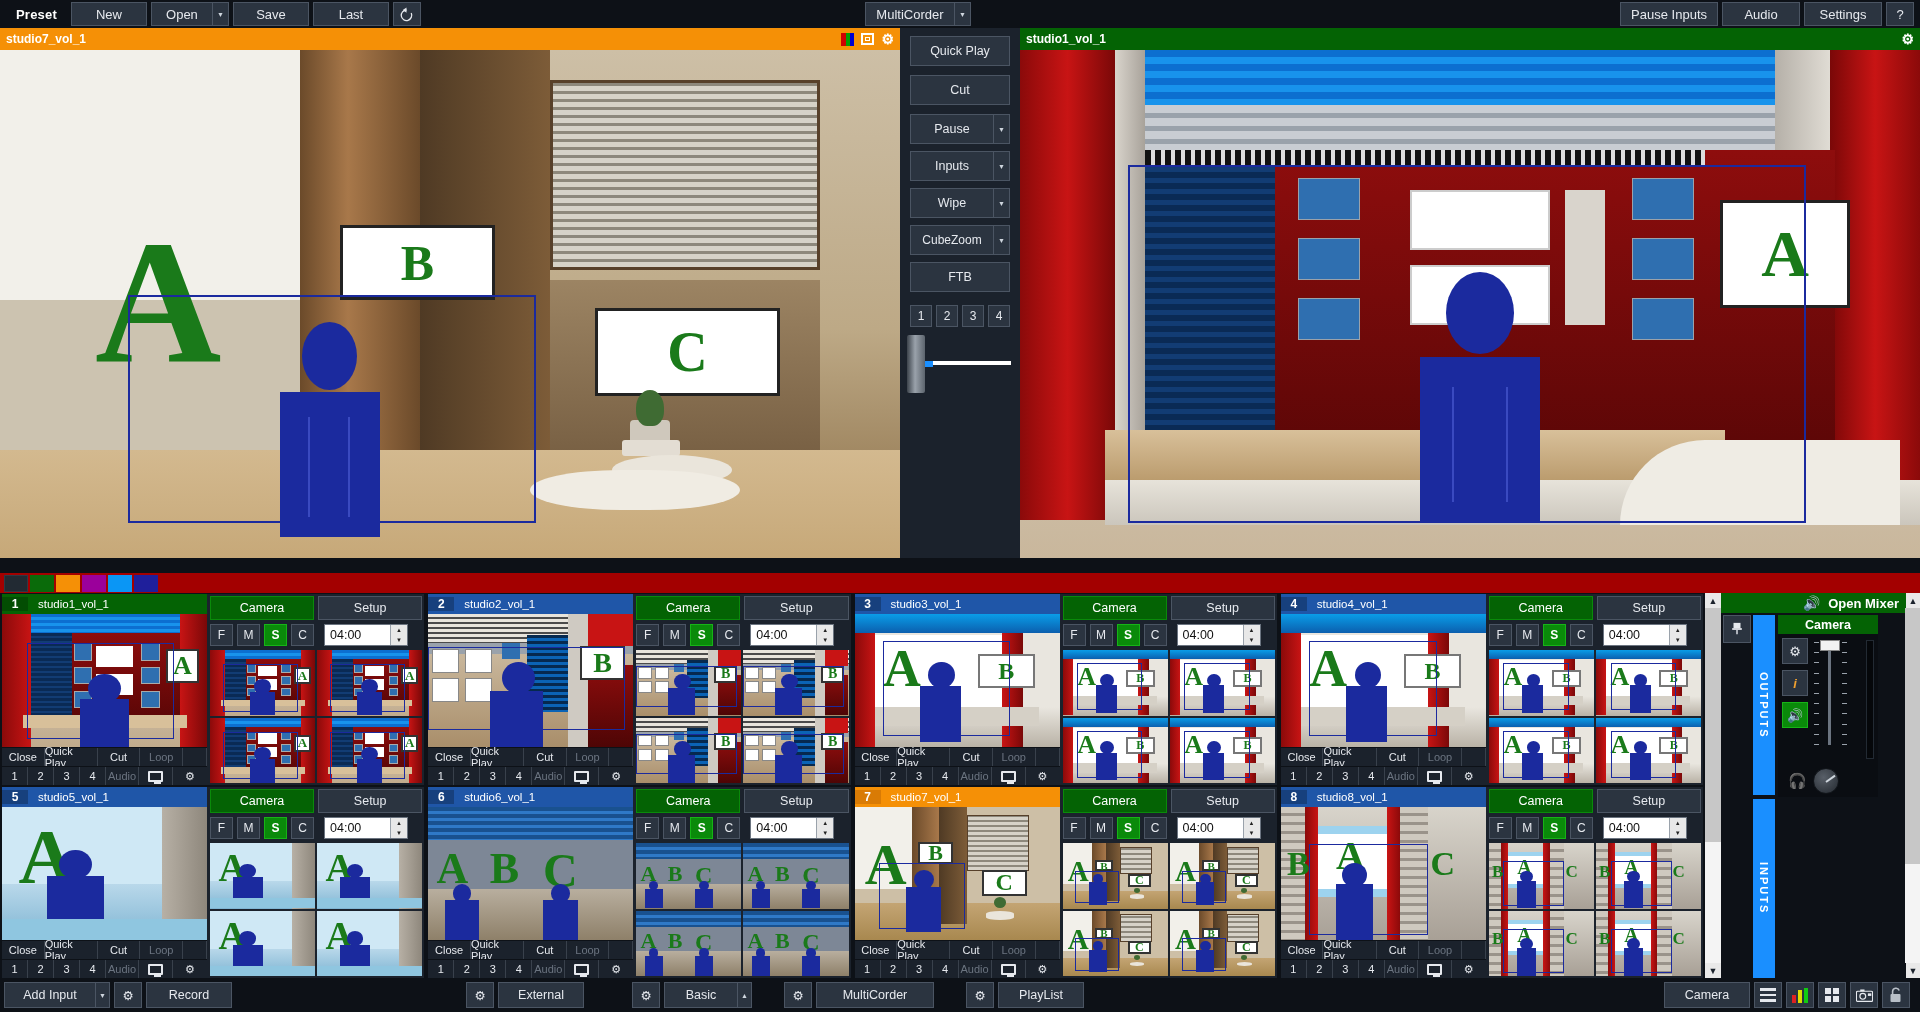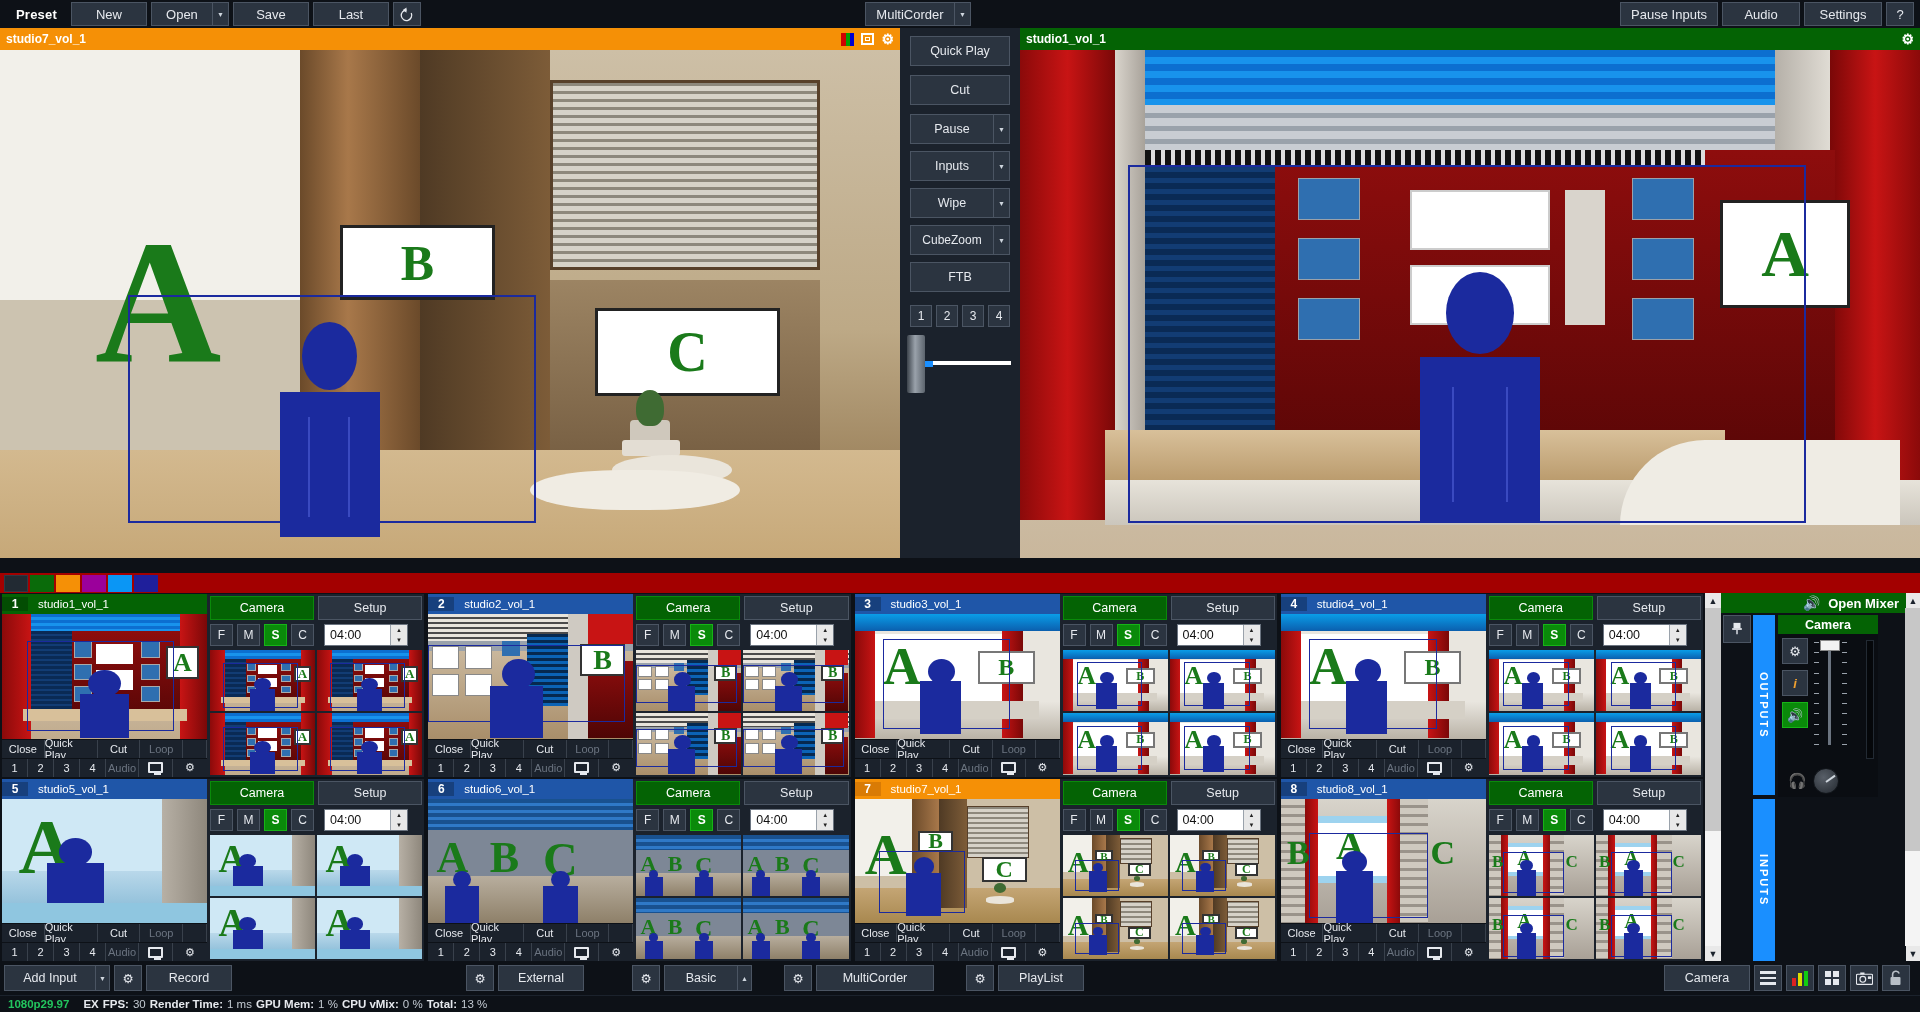--- a/index.html
+++ b/index.html
@@ -1492,28 +1492,14 @@
       </svg>
     </div>
     <div class="bbtn gbtn" style="margin-right:6px">
       <svg width="14" height="16" viewBox="0 0 14 16">
         <path d="M3.6 7 V4.6a3.4 3.4 0 0 1 6.6-1.1" fill="none" stroke="#b8bfc7" stroke-width="1.6"></path>
         <rect x="1.5" y="7" width="10" height="8" rx="1" fill="#b8bfc7"></rect>
       </svg>
     </div>
   </div>
 
-  <div class="status">
-    <span class="res">1080p29.97</span>
-    <span class="ex">EX</span>
-    <span class="lb">FPS:</span>
-    <span class="vl">30</span>
-    <span class="lb">Render Time:</span>
-    <span class="vl">1 ms</span>
-    <span class="lb">GPU Mem:</span>
-    <span class="vl">1 %</span>
-    <span class="lb">CPU vMix:</span>
-    <span class="vl">0 %</span>
-    <span class="lb">Total:</span>
-    <span class="vl">13 %</span>
-  </div>
 
 </div>
 
 </body></html>

